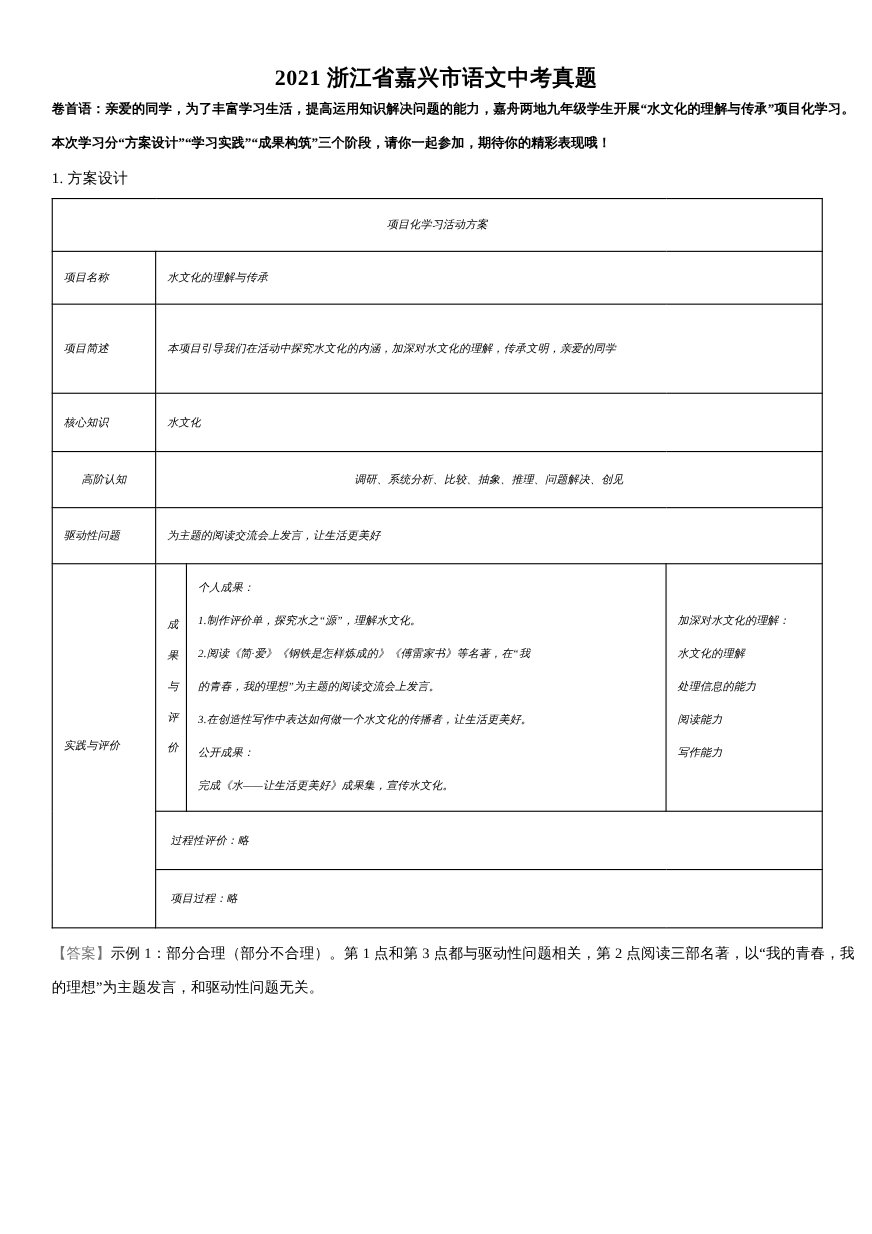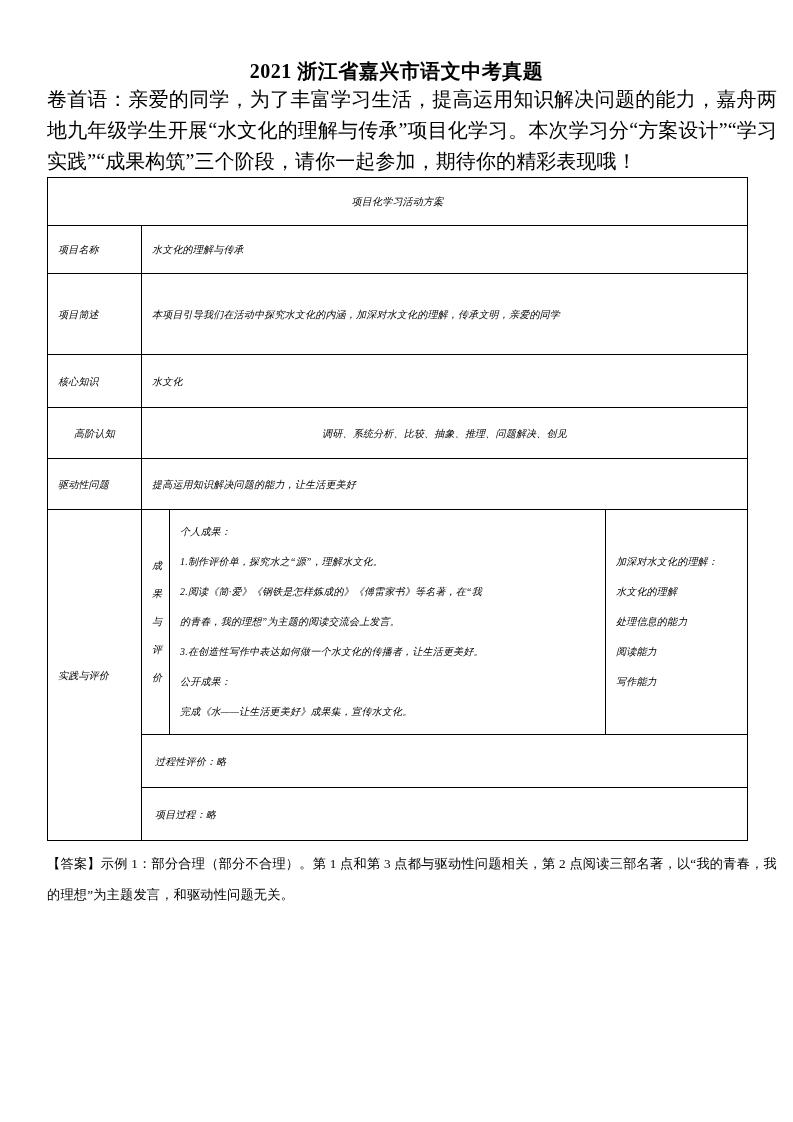--- a/index.html
+++ b/index.html
@@ -41,22 +41,22 @@
     padding: 0 0 0 33px;
   }
   .intro-line {
     font-size: 14.6px;
     font-weight: bold;
     line-height: 31px;
     white-space: nowrap;
     letter-spacing: 0.1px;
   }
   .intro-para {
-    font-size: 20px;
-    font-weight: normal;
+    font-size: 12px;
+    font-weight: bold;
     line-height: 31px;
     letter-spacing: 0.1px;
     text-align: justify;
     text-justify: inter-ideograph;
     margin: 0;
     padding-right: 2px;
   }
   .section-label {
     font-size: 13.5px;
     font-weight: normal;
@@ -140,34 +140,35 @@
   .answer-para {
     font-size: 13.2px;
     line-height: 31px;
     letter-spacing: 0.2px;
     margin: 0;
     padding: 7px 2px 0 33px;
     text-align: justify;
     text-justify: inter-ideograph;
   }
   .answer-tag {
-    color: #000000;
+    color: #737373;
   }
 </style>
 </head>
 <body>
 
 <div class="page">
 
   <h1 class="doc-title">2021 浙江省嘉兴市语文中考真题</h1>
 
   <div class="intro-block">
     <p class="intro-para">卷首语：亲爱的同学，为了丰富学习生活，提高运用知识解决问题的能力，嘉舟两地九年级学生开展“水文化的理解与传承”项目化学习。本次学习分“方案设计”“学习实践”“成果构筑”三个阶段，请你一起参加，期待你的精彩表现哦！</p>
   </div>
 
+  <div class="section-label">1. 方案设计</div>
 
   <table class="plan-table">
     <colgroup>
       <col style="width:94px">
       <col style="width:28px">
       <col style="width:436px">
       <col style="width:142px">
     </colgroup>
     <tbody>
 
@@ -190,21 +191,21 @@
         <td colspan="3">水文化</td>
       </tr>
 
       <tr class="row-cog">
         <td class="label-cell">高阶认知</td>
         <td colspan="3">调研、系统分析、比较、抽象、推理、问题解决、创见</td>
       </tr>
 
       <tr class="row-drive">
         <td class="label-cell">驱动性问题</td>
-        <td colspan="3">提高运用知识解决问题的能力，让生活更美好</td>
+        <td colspan="3">为主题的阅读交流会上发言，让生活更美好</td>
       </tr>
 
       <tr>
         <td class="label-cell" rowspan="3">实践与评价</td>
         <td class="vert-label">
           <span>成</span>
           <span>果</span>
           <span>与</span>
           <span>评</span>
           <span>价</span>

